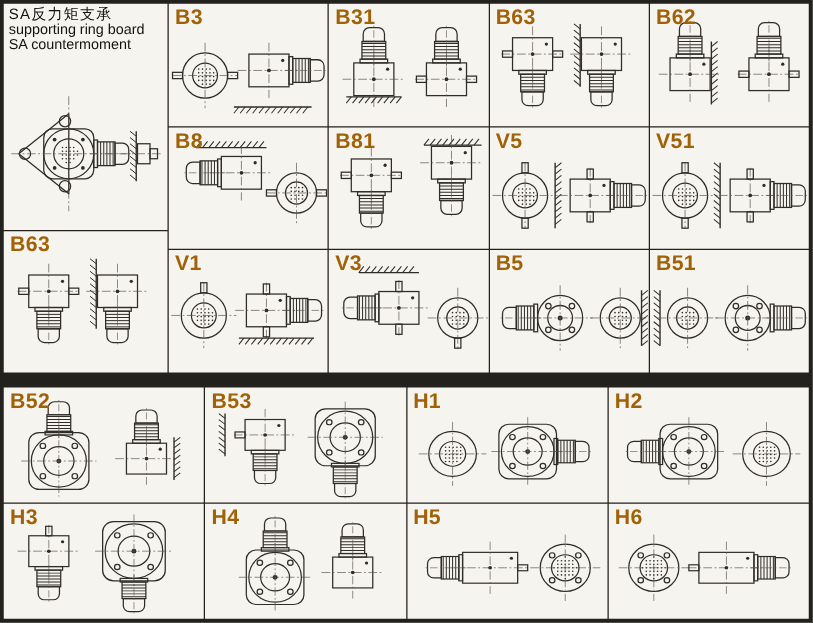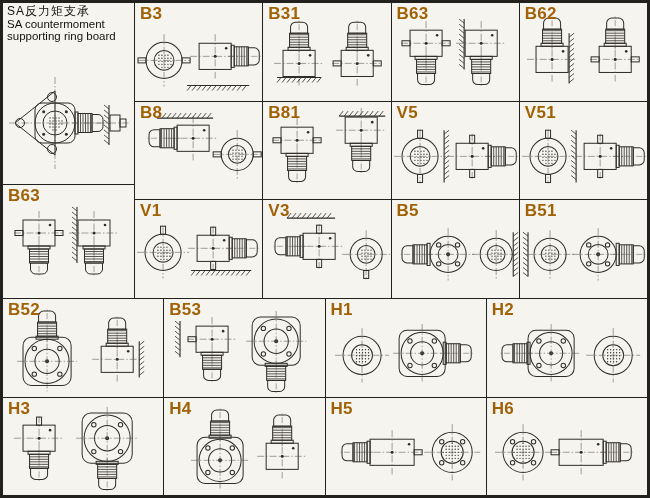--- a/index.html
+++ b/index.html
@@ -1,19 +1,19 @@
 <!DOCTYPE html>
 <html><head>
 <meta charset="utf-8">
 <style>
   html,body{margin:0;padding:0;background:#9a9792;}
   .page{
     box-sizing:border-box;width:650px;height:498px;
     background:#23211d;padding:3px;
-    display:flex;flex-direction:column;gap:1px;
+    display:flex;flex-direction:column;gap:12px;
     font-family:"Liberation Sans",sans-serif;
   }
   .top-area{display:flex;gap:1px;height:295px;}
   .left-col{width:131px;display:flex;flex-direction:column;gap:1px;}
   .legend-cell{height:181px;position:relative;background:#f6f4ef;overflow:hidden;}
   .left-col-rest{flex:1;display:flex;flex-direction:column;}
   .grid-top{flex:1;display:grid;grid-template-columns:repeat(4,1fr);grid-template-rows:repeat(3,1fr);gap:1px;}
   .grid-bottom{flex:1;display:grid;grid-template-columns:repeat(4,1fr);grid-template-rows:repeat(2,1fr);gap:1px;}
   .cell{background:#f6f4ef;position:relative;overflow:hidden;}
   .cell svg{position:absolute;inset:0;width:100%;height:100%;}
@@ -30,22 +30,22 @@
 </style>
 </head>
 <body>
 
 <div class="page">
   <div class="top-area">
     <div class="left-col">
       <div class="legend-cell">
         <div class="legend-text">
           <div class="zh">SA反力矩支承</div>
+          <div>supporting ring board</div>
           <div>SA countermoment</div>
-          <div>supporting ring board</div>
         </div>
         <svg class="legend-art" id="legend-art" viewBox="0 0 131 119" preserveAspectRatio="none">
             <path d="M12,58 L52,26 L52,90 Z" fill="none" stroke="#2f2d28" stroke-width="1" stroke-linejoin="round"></path>
             <circle cx="17" cy="58" r="4.5" fill="none" stroke="#2f2d28" stroke-width="1"></circle>
             <circle cx="49" cy="32" r="4.5" fill="none" stroke="#2f2d28" stroke-width="1"></circle>
             <circle cx="49" cy="84" r="4.5" fill="none" stroke="#2f2d28" stroke-width="1"></circle>
             <rect x="32" y="38" width="40" height="40" rx="7" fill="none" stroke="#2f2d28" stroke-width="1"></rect>
             <circle cx="52" cy="58" r="20" fill="none" stroke="#2f2d28" stroke-width="1"></circle>
             <circle cx="52" cy="58" r="12" fill="none" stroke="#2f2d28" stroke-width="1"></circle>
             <circle cx="47" cy="53" r="0.65" fill="#2f2d28" stroke="none" stroke-width="1"></circle>

